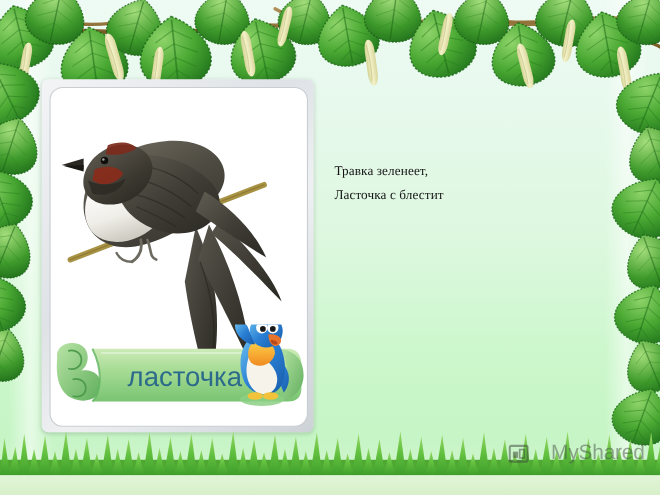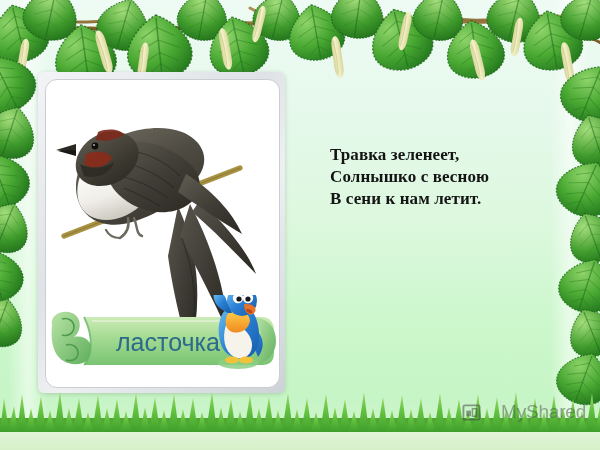--- a/index.html
+++ b/index.html
@@ -73,26 +73,26 @@
     position: absolute;
     left: 2px;
     bottom: 6px;
     width: 238px;
     height: 86px;
   }
 
   
   #poem {
     position: absolute;
-    left: 330px;
+    left: 304px;
     top: 144px;
     width: 250px;
     color: #141414;
-    font-weight: bold;
-    font-size: 17px;
+    font-weight: normal;
+    font-size: 12px;
     line-height: 22px;
     letter-spacing: 0.1px;
   }
   #poem .line { white-space: nowrap; }
 
   
   #grass {
     position: absolute;
     left: 0;
     right: 0;
@@ -392,22 +392,21 @@
           <ellipse cx="24" cy="87" rx="7" ry="3.4" fill="#f2c23a"></ellipse>
           <ellipse cx="38" cy="87" rx="7" ry="3.4" fill="#f2c23a"></ellipse>
         </g>
       </svg>
 
     </div>
   </div>
 
   <div id="poem">
     <div class="line">Травка зеленеет,</div>
-    <div class="line">Солнышко с весною</div>
-    <div class="line">В сени к нам летит.</div>
+    <div class="line">Ласточка с блестит</div>
   </div>
 
   <div id="ground-band"></div>
   <svg id="grass" viewBox="0 0 600 42" preserveAspectRatio="none">
     <defs>
       <linearGradient id="grassG" x1="0" y1="1" x2="0" y2="0">
         <stop offset="0%" stop-color="#3f9e2b"></stop>
         <stop offset="55%" stop-color="#62c13f"></stop>
         <stop offset="100%" stop-color="#9ad86a"></stop>
       </linearGradient>

